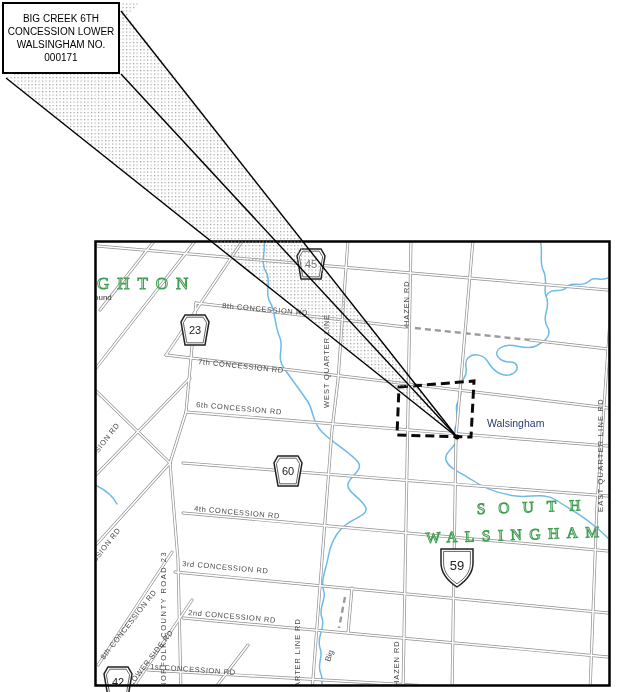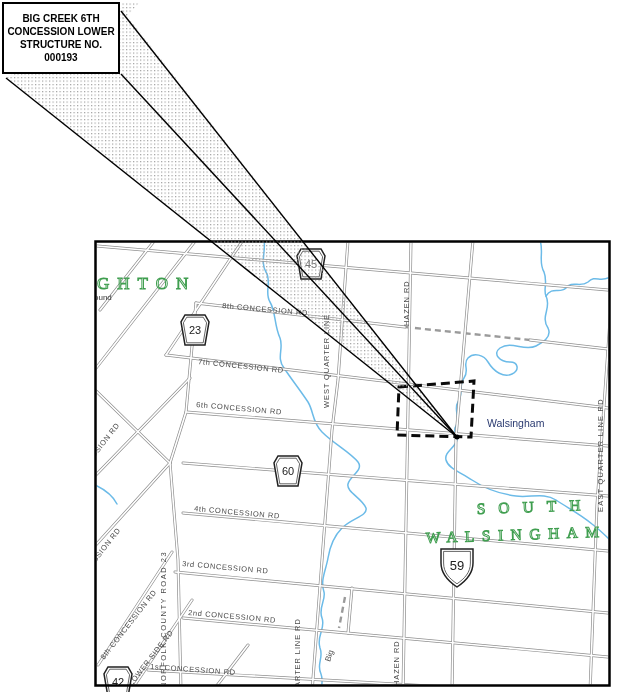--- a/index.html
+++ b/index.html
@@ -18,21 +18,21 @@
   .frag{font-family:"Liberation Sans",sans-serif;font-size:8px;fill:#333;}
   .shieldnum{font-family:"Liberation Sans",sans-serif;font-size:11px;fill:#222;text-anchor:middle;}
   .shield{fill:#fff;stroke:#222;stroke-width:1.5;}
   .shieldin{fill:none;stroke:#222;stroke-width:.7;}
   .faint .shieldnum{fill:#777;}
   .leader{stroke:#000;stroke-width:1.4;fill:none;}
   .hlbox{fill:none;stroke:#0a0a0a;stroke-width:3;stroke-dasharray:9 5;}
   
   .callout{position:absolute;left:2px;top:2px;width:114px;height:68px;background:#fff;
            border:2.5px solid #000;display:flex;flex-direction:column;align-items:center;
-           justify-content:center;text-align:center;font-weight:bold;font-size:10px;
+           justify-content:center;text-align:center;font-weight:normal;font-size:10px;
            line-height:13px;color:#000;z-index:5;}
 </style>
 </head>
 <body>
 
 <div class="stage">
 
 <svg width="617" height="692" viewBox="0 0 617 692">
   <defs>
     <pattern id="stip" width="3.5" height="3.5" patternUnits="userSpaceOnUse">
@@ -220,17 +220,17 @@
     <line class="leader" x1="121" y1="11" x2="457" y2="437"></line>
     <line class="leader" x1="121" y1="74" x2="457" y2="437"></line>
     <line class="leader" x1="6" y1="78" x2="457" y2="437"></line>
     <circle cx="457" cy="437" r="2.5" fill="#000"></circle>
   </g>
 </svg>
 
 <div class="callout">
   <span>BIG CREEK 6TH</span>
   <span>CONCESSION LOWER</span>
-  <span>STRUCTURE NO.</span>
-  <span>000193</span>
+  <span>WALSINGHAM NO.</span>
+  <span>000171</span>
 </div>
 
 </div>
 
 </body></html>

